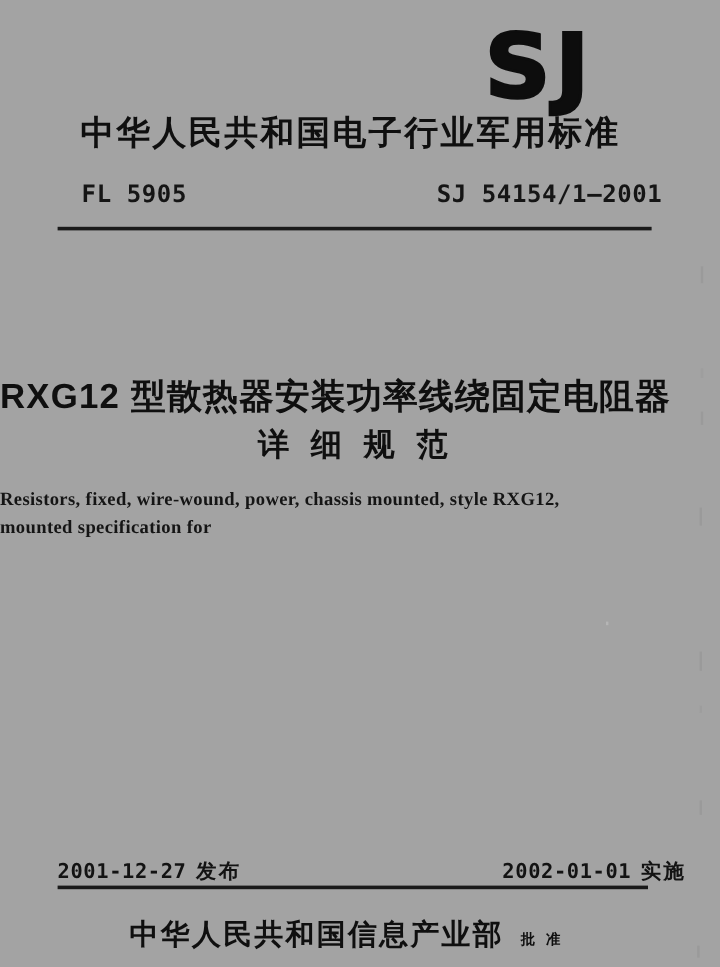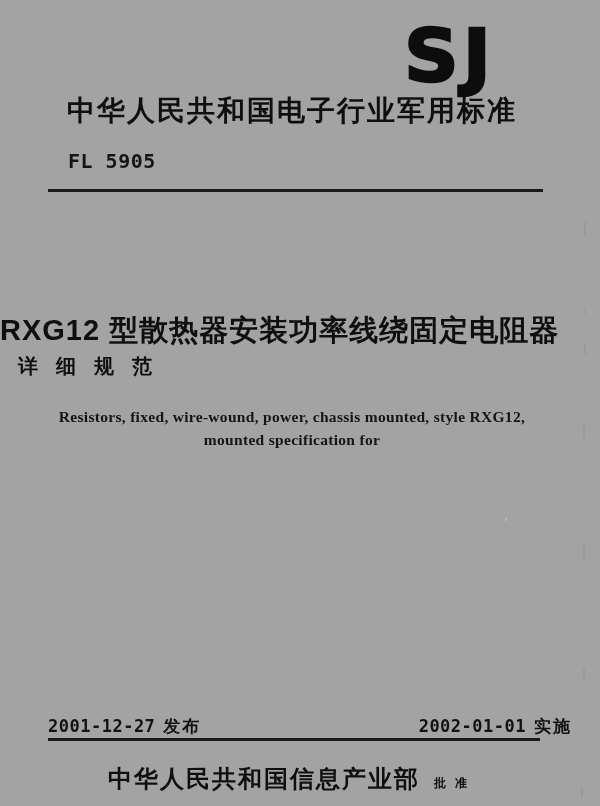--- a/index.html
+++ b/index.html
@@ -82,36 +82,35 @@
     font-weight: bold;
     letter-spacing: 1px;
     white-space: nowrap;
     color: #0f0f0f;
   }
   .title-cn-2 {
     position: absolute;
     top: 353px;
     left: 0;
     width: 588px;
-    text-align: left;
-    font-size: 20px;
+    text-align: center;
+    font-size: 26px;
     font-weight: bold;
     letter-spacing: 18px;
     padding-left: 18px;
     box-sizing: border-box;
     white-space: nowrap;
     color: #0f0f0f;
   }
 
   
   .title-en-1, .title-en-2 {
     position: absolute;
     left: 0;
     width: 584px;
-    text-align: center;
     font-family: "Liberation Serif", serif;
     font-size: 15.5px;
     font-weight: bold;
     letter-spacing: 0.3px;
     white-space: nowrap;
     color: #151515;
   }
   .title-en-1 { top: 408px; }
   .title-en-2 { top: 431px; }
 
@@ -177,20 +176,21 @@
 <body>
 
 <div class="page">
 
   <div class="sj-logo">SJ</div>
 
   <div class="header-title">中华人民共和国电子行业军用标准</div>
 
   <div class="std-row">
     <span class="fl-code">FL 5905</span>
+    <span class="std-number">SJ 54154/1—2001</span>
   </div>
 
   <div class="rule rule-top"></div>
 
   <div class="title-cn-1">RXG12 型散热器安装功率线绕固定电阻器</div>
 
   <div class="title-cn-2">详细规范</div>
 
   <div class="title-en-1">Resistors, fixed, wire-wound, power, chassis mounted, style RXG12,</div>
 

